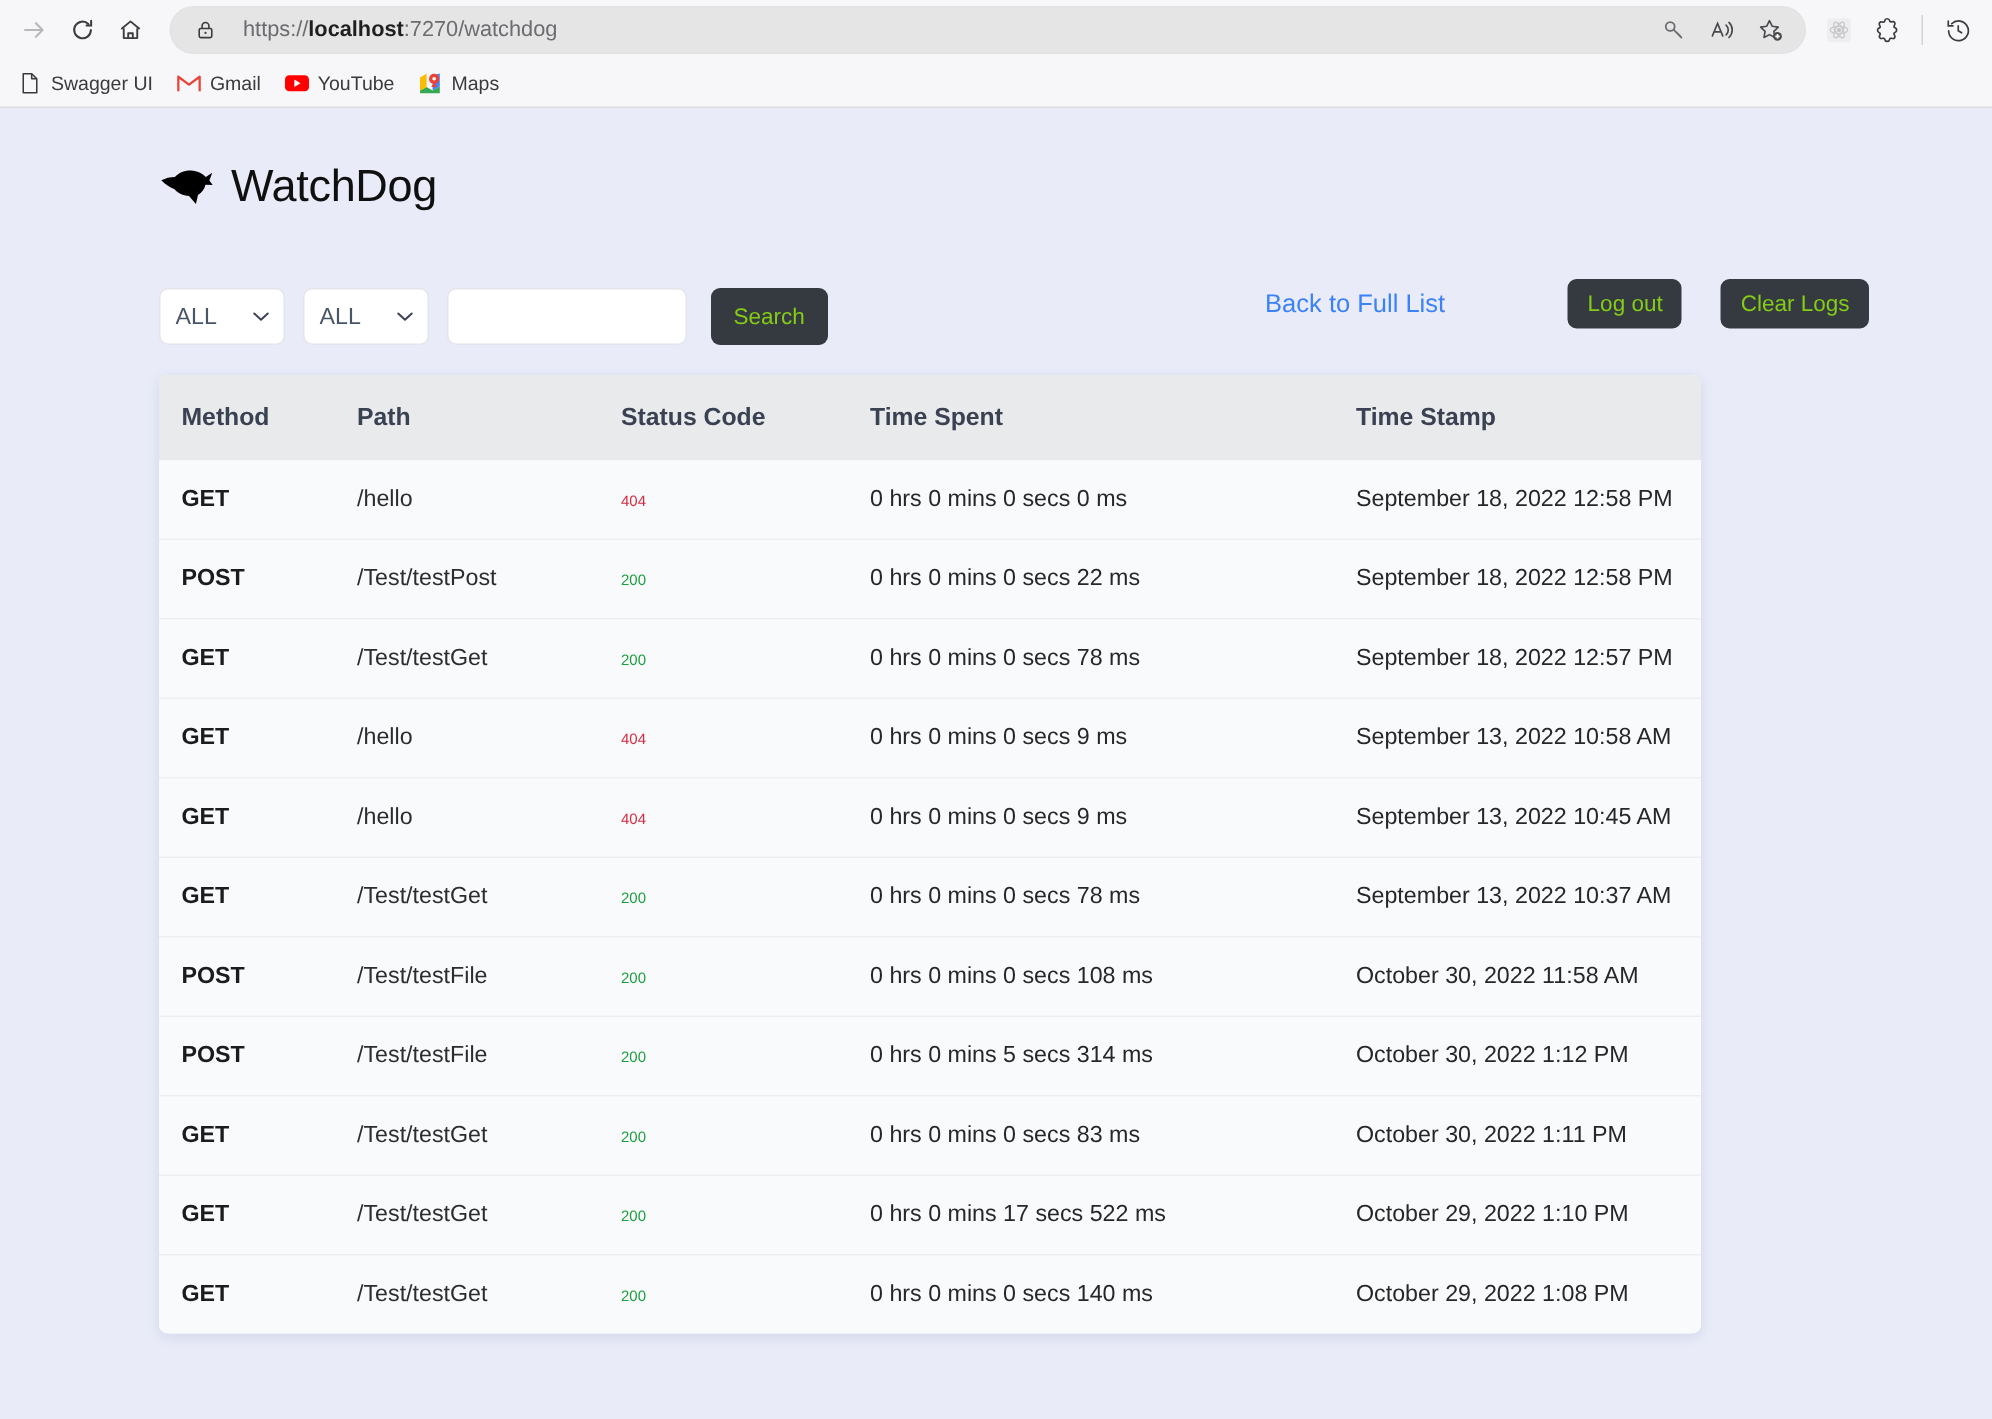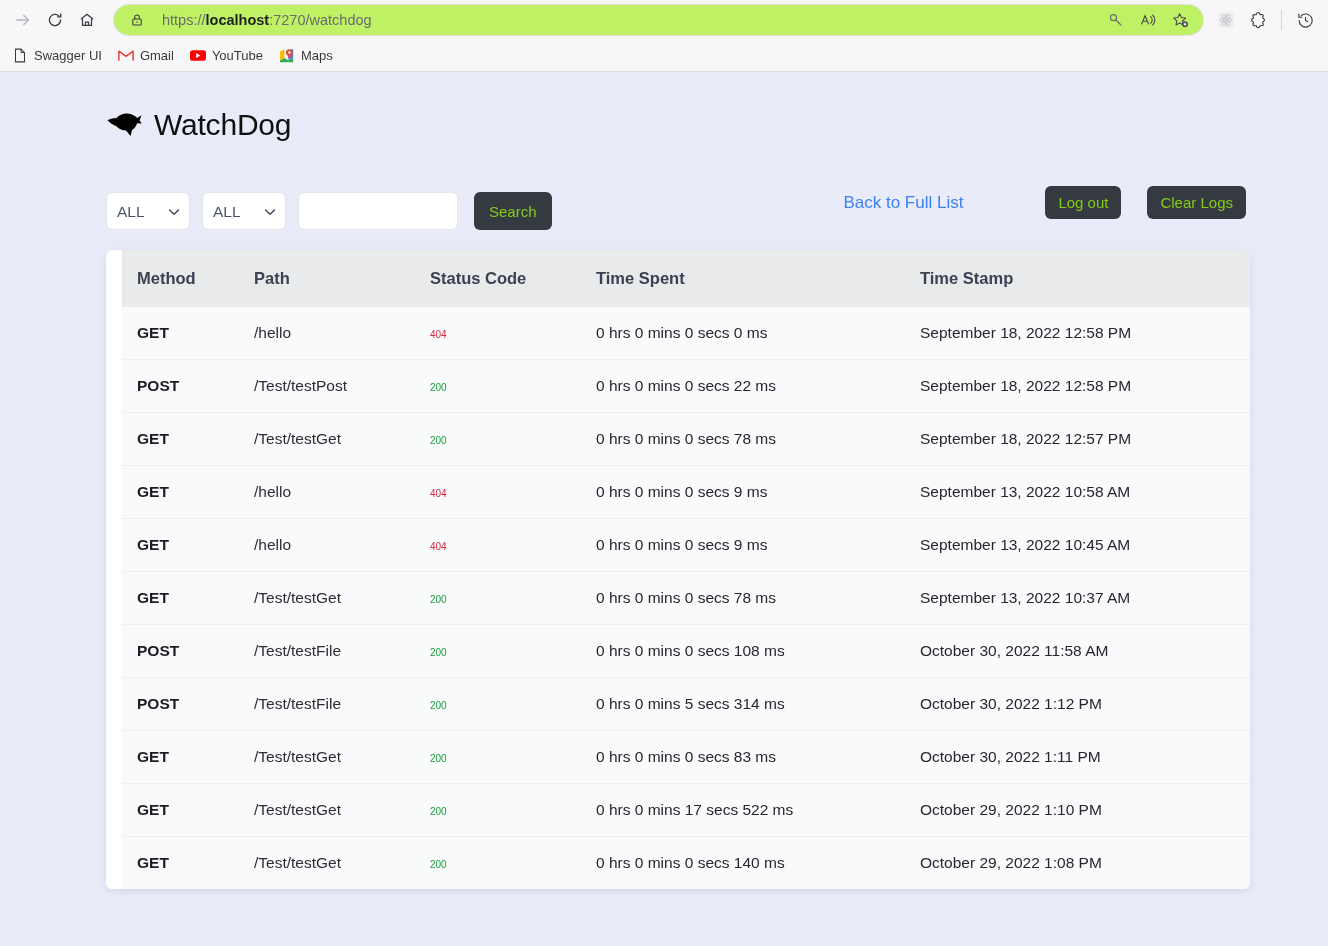--- a/index.html
+++ b/index.html
@@ -27,21 +27,21 @@
   .nav-btn {
     width: 30px; height: 30px;
     display: flex; align-items: center; justify-content: center;
     border-radius: 5px;
     flex: 0 0 auto;
   }
   .nav-btn svg { display: block; }
   .address-bar {
     flex: 1 1 auto;
     height: 30px;
-    background: #bef264;
+    background: #e5e5e5;
     border-radius: 16px;
     display: flex;
     align-items: center;
     margin: 0 6px 0 10px;
     padding: 0 8px 0 12px;
     box-shadow: 0 0 0 1px #e2e2e5;
     min-width: 0;
   }
   .lock-wrap {
     width: 22px; height: 22px;
@@ -181,26 +181,25 @@
   }
   .dot {
     width: 13px; height: 13px;
     border-radius: 50%;
     background: #128012;
     display: inline-block;
   }
 
   
   .table-card {
-    width: 1144px;
+    width: 1028px;
     background: #ffffff;
     border-radius: 6px;
     overflow: hidden;
     box-shadow: 0 2px 9px rgba(60, 70, 120, 0.13);
-    padding-left: 16px;
   }
   table { width: 100%; border-collapse: collapse; table-layout: fixed; }
   thead th {
     background: #e8eaeb;
     text-align: left;
     font-size: 16.5px;
     font-weight: bold;
     color: #3a4152;
     padding: 18px 0 18px 0;
     height: 57px;

